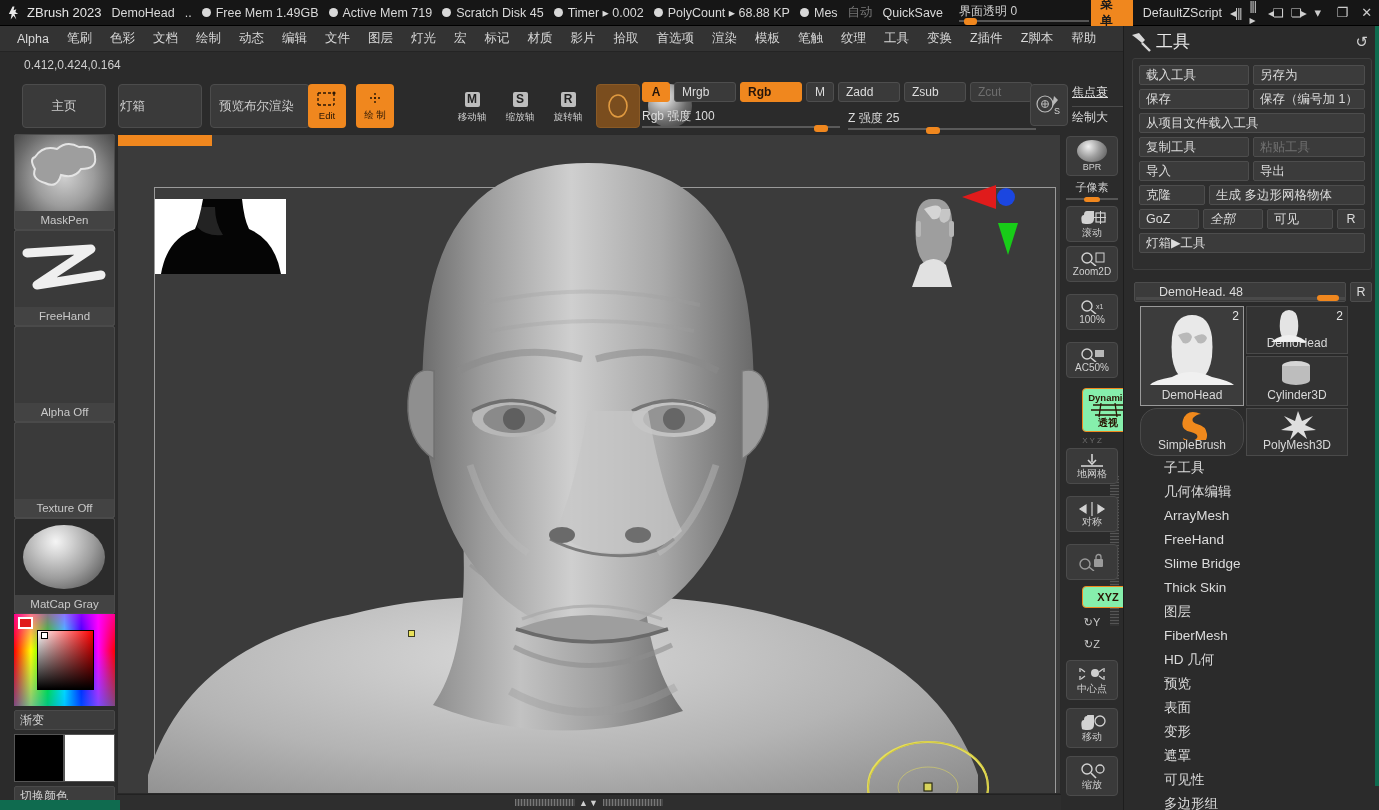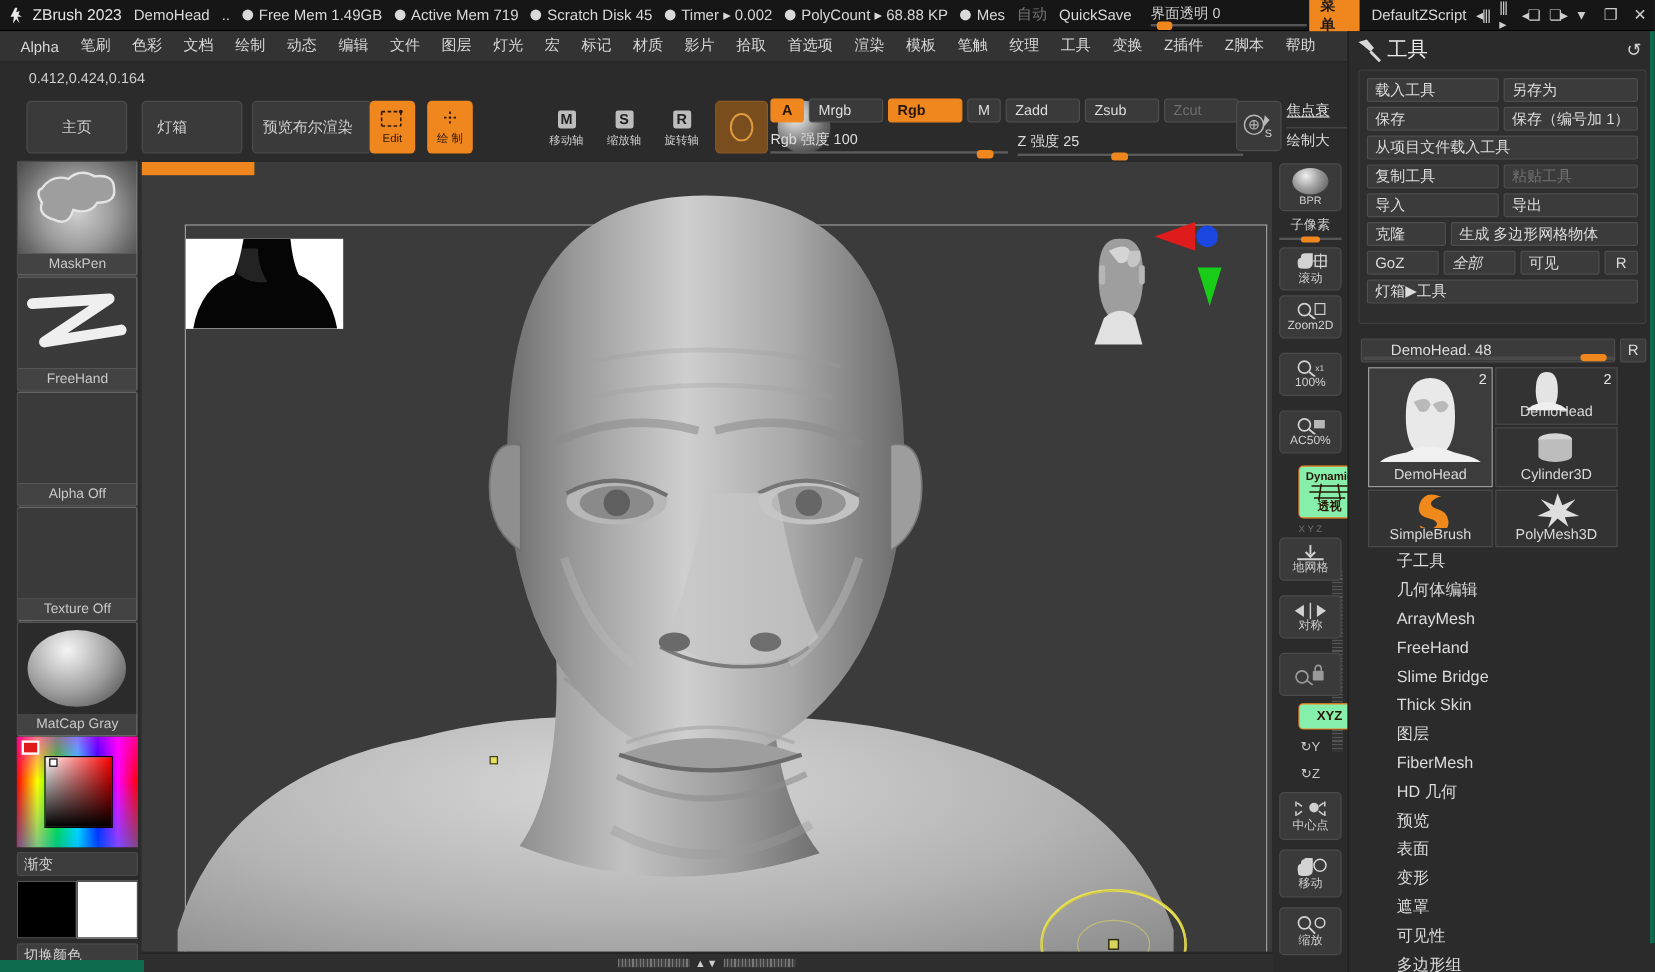--- a/index.html
+++ b/index.html
@@ -67,21 +67,21 @@
   .minib{ position:absolute; height:20px; border:1px solid #4e4e4e; border-radius:3px;
           background:#3a3a3a; color:#ddd; font-size:12px; display:flex; align-items:center; padding-left:7px;}
   .minib.on{ background:#f0871e; color:#26150a; border-color:#f0871e; font-weight:bold;}
   .minib.dim{ color:#6e6e6e; }
   .slider{ position:absolute; height:22px; }
   .slider .s-lbl{ position:absolute; left:0; top:0; font-size:12px; color:#ddd; white-space:nowrap;}
   .slider .s-track{ position:absolute; left:0; bottom:2px; height:2px; background:#5a5a5a;}
   .slider .s-knob{ position:absolute; bottom:-2px; width:14px;height:7px; background:#f0871e; border-radius:3px;}
   
   #leftshelf{ position:absolute; left:14px; top:134px; width:101px; height:676px; }
-  .thumb{ position:absolute; left:0; width:101px; background:#a3a3a3; border:1px solid #4a4a4a; border-radius:2px; overflow:hidden;}
+  .thumb{ position:absolute; left:0; width:101px; background:#737373; border:1px solid #4a4a4a; border-radius:2px; overflow:hidden;}
   .thumb .img{ width:99px; height:76px; }
   .thumb .cap{ height:18px; line-height:18px; text-align:center; font-size:11.5px; color:#c9c9c9; background:#434343;}
   #colorpicker{ position:absolute; left:0; width:101px; height:92px; }
   #swatchrow{ position:absolute; left:0; width:101px; height:48px; display:flex;}
   .lbl-row{ position:absolute; left:0; width:101px; height:20px; background:#3d3d3d; border:1px solid #4a4a4a;
             border-radius:2px; font-size:12px; color:#d3d3d3; padding-left:5px; line-height:18px;}
   
   #leftgrip{ position:absolute; left:2px; top:380px; width:10px; height:180px;
      background:repeating-linear-gradient(#555,#555 1px,#333 1px,#333 3px); }
   
@@ -220,21 +220,21 @@
   <span class="menu-item">变换</span>
   <span class="menu-item">Z插件</span>
   <span class="menu-item">Z脚本</span>
   <span class="menu-item">帮助</span>
 </div>
 
 <div id="coords">0.412,0.424,0.164</div>
 
 <div id="toolbar">
   <div class="tbtn wide" style="left:22px; top:6px; width:84px;">主页</div>
-  <div class="tbtn wide" style="left:118px; top:6px; width:84px; justify-content:flex-start; padding-left:12px;">灯箱</div>
+  <div class="tbtn wide" style="left:118px; top:6px; width:84px; justify-content:flex-start; padding-left:1px;">灯箱</div>
   <div class="tbtn wide" style="left:210px; top:6px; width:100px; justify-content:flex-start; padding-left:8px;">预览布尔渲染</div>
 
   <div class="dm" style="left:308px; top:6px;">
     <svg width="22" height="18" viewBox="0 0 22 18">
       <path d="M2 2 H18 M2 2 V14 M18 2 V14 M2 14 H18" stroke="#2a1705" stroke-width="1.3" fill="none" stroke-dasharray="3 2"></path>
       <circle cx="18" cy="2" r="1.6" fill="#2a1705"></circle>
     </svg>
     <span class="cap">Edit</span>
   </div>
   <div class="dm" style="left:356px; top:6px;">
@@ -652,21 +652,21 @@
     </div>
 
     <div class="tgcell" style="left:114px; top:50px; width:102px; height:50px;">
       <svg width="46" height="34" viewBox="0 0 46 34" style="position:absolute;top:1px;left:26px;">
         <ellipse cx="23" cy="8" rx="14" ry="5" fill="#d5d5d5"></ellipse>
         <path d="M9 8 v14 a14 5 0 0 0 28 0 v-14 Z" fill="#bdbdbd"></path>
       </svg>
       <span class="cap">Cylinder3D</span>
     </div>
 
-    <div class="tgcell" style="left:8px; top:102px; width:104px; height:48px;">
+    <div class="tgcell" style="left:8px; top:102px; width:104px; height:48px;border-radius:17px;">
       <svg width="40" height="30" viewBox="0 0 40 30" style="position:absolute;top:1px;left:32px;">
         <path d="M28 4 q-14 -6 -18 6 q-3 10 8 12 q8 2 6 6 q-4 5 -14 0 q2 6 12 6 q13 0 12 -10 q-1 -8 -10 -10 q-6 -2 -4 -6 q4 -4 8 -4 Z" fill="#f0891c"></path>
       </svg>
       <span class="cap">SimpleBrush</span>
     </div>
 
     <div class="tgcell" style="left:114px; top:102px; width:102px; height:48px;">
       <svg width="38" height="30" viewBox="0 0 38 30" style="position:absolute;top:1px;left:32px;">
         <path d="M19 1 l4 10 l11 -5 l-8 9 l11 5 l-12 1 l3 8 l-9 -7 l-8 8 l3 -9 l-12 -1 l11 -5 l-8 -9 l11 5 Z" fill="#dedede"></path>
       </svg>

